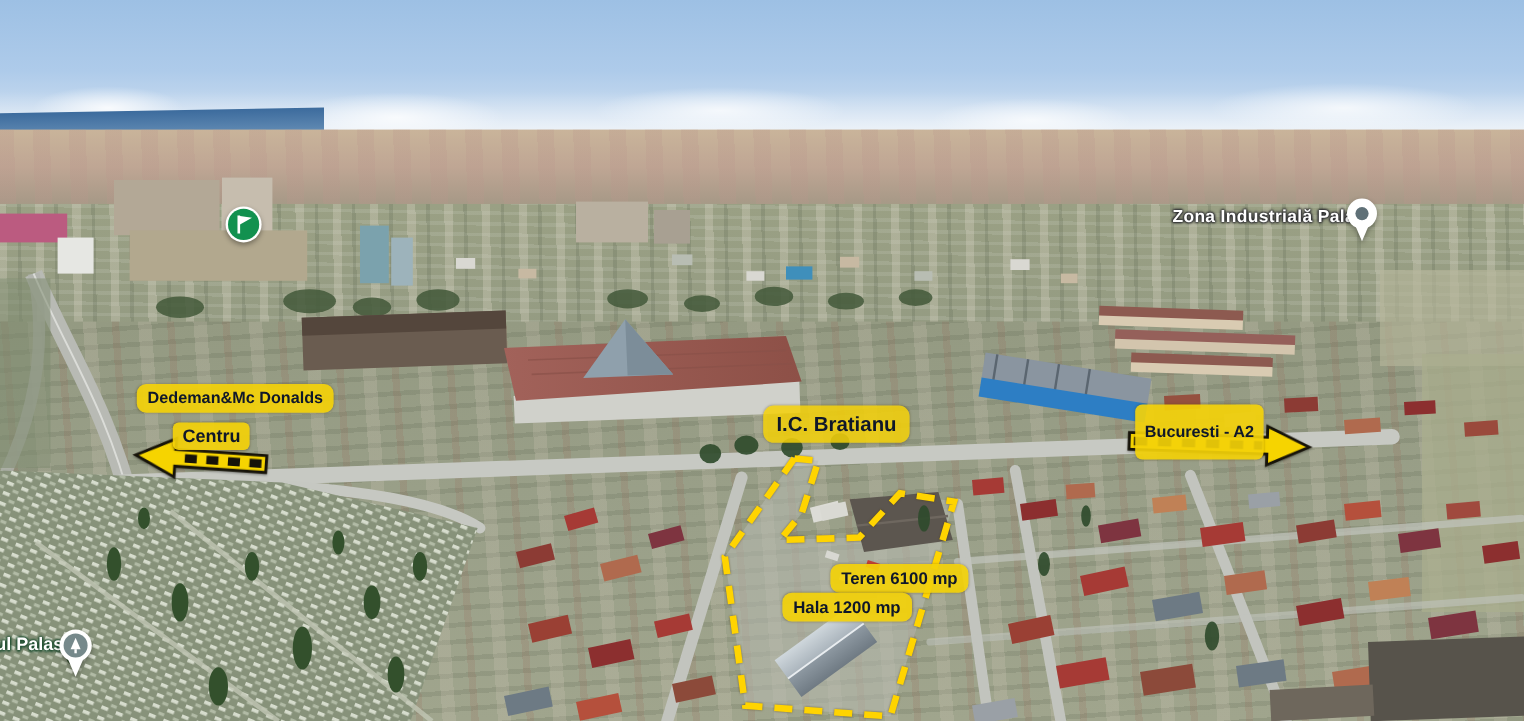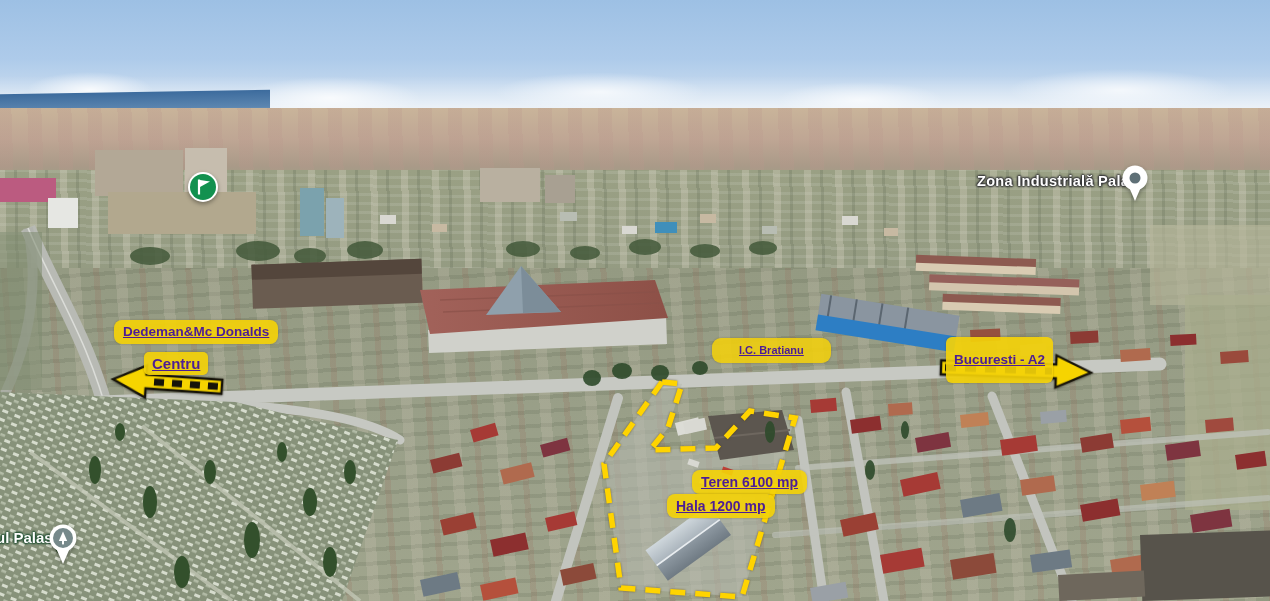--- a/index.html
+++ b/index.html
@@ -29,28 +29,28 @@
         repeating-linear-gradient(89deg,rgba(222,216,200,.30) 0 7px,rgba(0,0,0,0) 7px 16px,rgba(88,99,78,.22) 16px 19px,rgba(0,0,0,0) 19px 31px),
         repeating-linear-gradient(1deg,rgba(255,255,255,.10) 0 3px,rgba(0,0,0,0) 3px 9px),
         linear-gradient(180deg,#9aa084 0%,#949b82 100%);}
   .foreground{left:0;top:268px;width:1270px;height:333px;
        background:
         repeating-linear-gradient(86deg,rgba(210,200,185,.22) 0 11px,rgba(0,0,0,0) 11px 24px,rgba(150,95,80,.16) 24px 30px,rgba(0,0,0,0) 30px 46px),
         repeating-linear-gradient(-4deg,rgba(70,80,60,.14) 0 4px,rgba(0,0,0,0) 4px 14px),
         linear-gradient(180deg,#949a82 0%,#9aa089 50%,#a0a58d 100%);}
 
   
-  .ylabel{position:absolute;background:rgba(243,209,9,.92);color:#4c1d95;font-weight:bold;
-          white-space:nowrap;line-height:1;box-shadow:0 0 2px rgba(80,60,0,.4);text-decoration:underline;}
+  .ylabel{position:absolute;background:rgba(243,209,9,.92);color:#0f172a;font-weight:bold;
+          white-space:nowrap;line-height:1;box-shadow:0 0 2px rgba(80,60,0,.4);}
   .lbl-dedeman{left:114px;top:320px;font-size:13.5px;padding:5px 9px;border-radius:8px;}
   .lbl-centru{left:144px;top:352px;font-size:15px;padding:4px 8px;border-radius:5px;}
-  .lbl-icb{left:712px;top:338px;font-size:11px;padding:7px 27px;border-radius:9px;background:rgba(243,209,9,.86);}
+  .lbl-icb{left:636px;top:338px;font-size:17px;padding:7px 11px;border-radius:9px;background:rgba(243,209,9,.86);}
   .lbl-buc{left:946px;top:337px;font-size:13.5px;padding:16px 8px;border-radius:6px;}
   .lbl-teren{left:664px;top:470px;font-size:14px;padding:5px 9px;border-radius:8px;margin-left:28px;}
-  .lbl-hala{left:667px;top:494px;font-size:14px;padding:5px 9px;border-radius:8px;}
+  .lbl-hala{left:652px;top:494px;font-size:14px;padding:5px 9px;border-radius:8px;}
 
   .map-label{position:absolute;color:#fff;font-weight:bold;white-space:nowrap;
       text-shadow:0 1px 2px rgba(40,40,45,.95),1px 0 2px rgba(40,40,45,.9),
                  -1px 0 2px rgba(40,40,45,.9),0 -1px 2px rgba(40,40,45,.85);}
   .lbl-zona{left:977px;top:173px;font-size:14.5px;letter-spacing:.3px;}
   .lbl-cem{left:-4px;top:529px;font-size:15px;
       text-shadow:0 1px 2px rgba(24,74,44,.95),1px 0 2px rgba(24,74,44,.9),
                  -1px 0 2px rgba(24,74,44,.9),0 -1px 2px rgba(24,74,44,.85);}
 
   .marker{position:absolute;filter:drop-shadow(0 2px 2px rgba(0,0,0,.35));}

